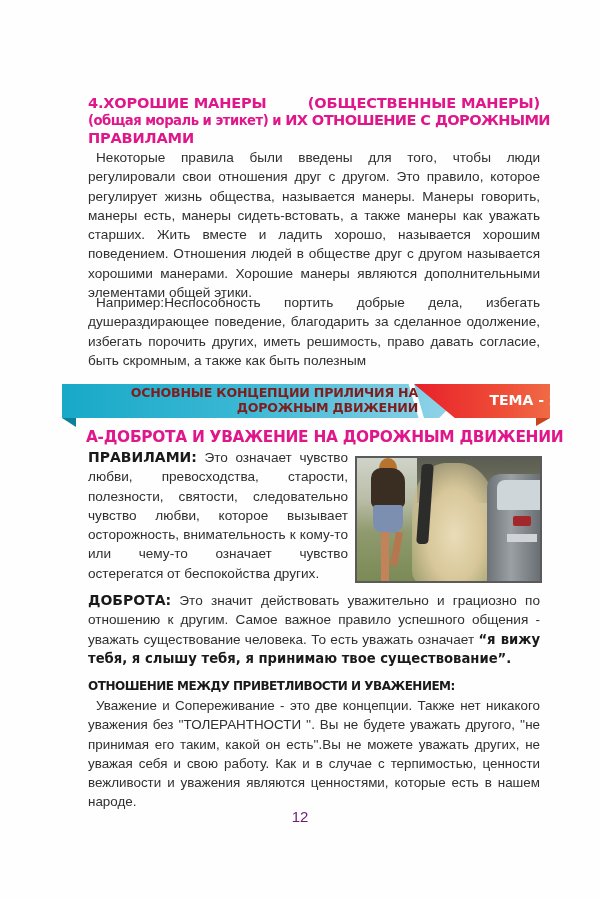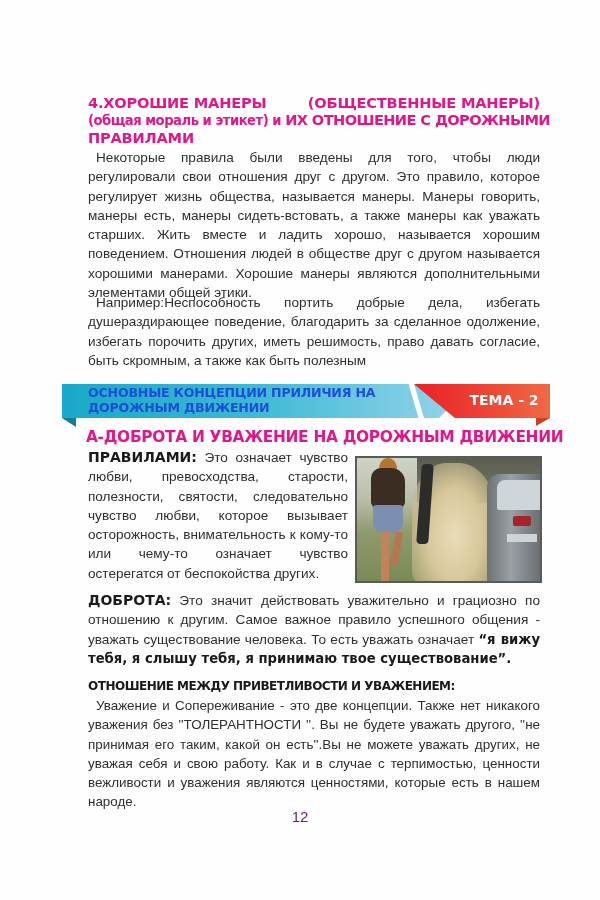--- a/index.html
+++ b/index.html
@@ -25,23 +25,23 @@
     clip-path: polygon(0 0, 100% 0, 92% 100%, 0 100%); }
   .banner .blue-fold { position: absolute; left: 0; top: 34px; width: 0; height: 0;
     border-top: 9px solid #0e7f99; border-left: 14px solid transparent; }
   .banner .red { position: absolute; left: 352px; top: 0; width: 136px; height: 34px;
     background: linear-gradient(90deg, #e8202a 0%, #ee4a36 60%, #f06a45 100%);
     clip-path: polygon(0 0, 100% 0, 100% 100%, 30% 100%); }
   .banner .white-gap { position: absolute; left: 340px; top: 0; width: 22px; height: 34px; background: #fff;
     clip-path: polygon(30% 0, 55% 0, 100% 100%, 75% 100%); }
   .banner .red-fold { position: absolute; left: 474px; top: 34px; width: 0; height: 0;
     border-top: 8px solid #c9431f; border-right: 14px solid transparent; }
-  .banner .blue-text { position: absolute; left: 26px; top: 1px; width: 330px; text-align: left;
-    font-family: "DejaVu Sans", sans-serif; font-weight: bold; font-size: 12.6px; line-height: 15px; color: #1d4ed8; letter-spacing: -0.2px; }
-  .banner .red-text { position: absolute; left: 400px; top: 8px; width: 84px; text-align: center;
+  .banner .blue-text { position: absolute; left: 26px; top: 1px; width: 330px; text-align: right;
+    font-family: "DejaVu Sans", sans-serif; font-weight: bold; font-size: 12.6px; line-height: 15px; color: #7f1d1d; letter-spacing: -0.2px; }
+  .banner .red-text { position: absolute; left: 420px; top: 8px; width: 84px; text-align: center;
     font-family: "DejaVu Sans", sans-serif; font-weight: bold; font-size: 14px; color: #ffffff; }
 
   .sub-title { position: absolute; left: 86px; top: 428px; font-size: 15.4px; letter-spacing: -0.3px; white-space: nowrap; }
 
   .resp-block { position: absolute; left: 88px; top: 448px; width: 260px; font-size: 13.6px; line-height: 19.3px; text-align: justify; color: #2f2f2f; }
   .term { font-family: "DejaVu Sans", sans-serif; font-weight: bold; color: #1a1a1a; font-size: 14px; }
 
   .photo { position: absolute; left: 355px; top: 456px; width: 187px; height: 127px; border: 2px solid #5a5a5a; box-sizing: border-box; overflow: hidden;
     background: linear-gradient(180deg, #cfd4c9 0%, #b9bca5 35%, #8f9a6e 60%, #7b8a55 100%); }
   .photo .splash { position: absolute; left: 55px; top: 5px; width: 85px; height: 120px; border-radius: 40% 45% 10% 10%;

